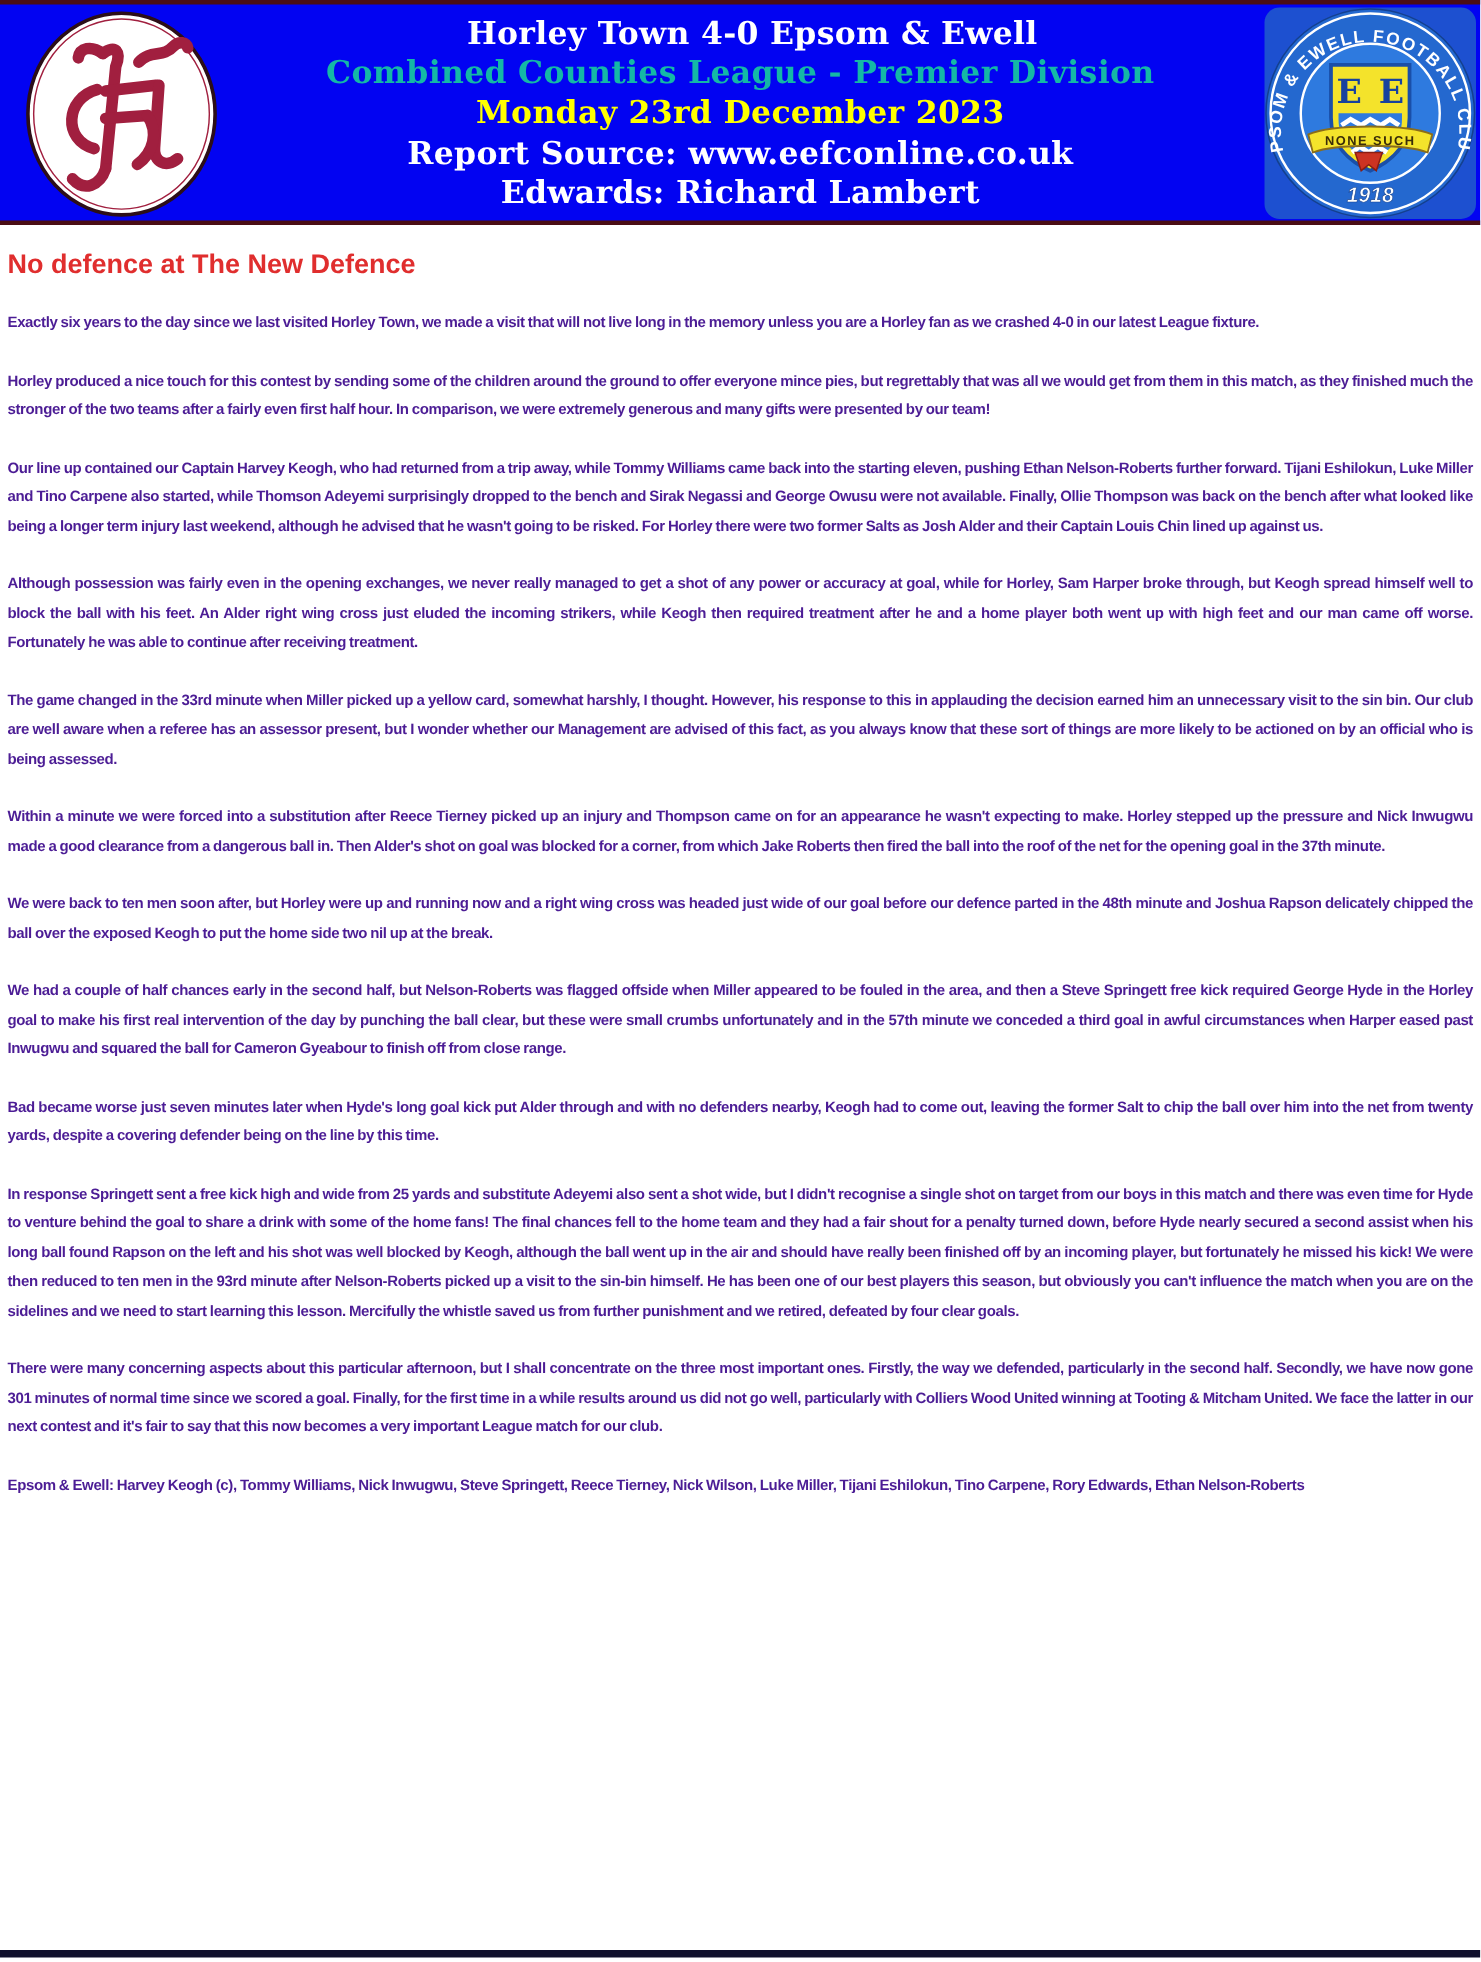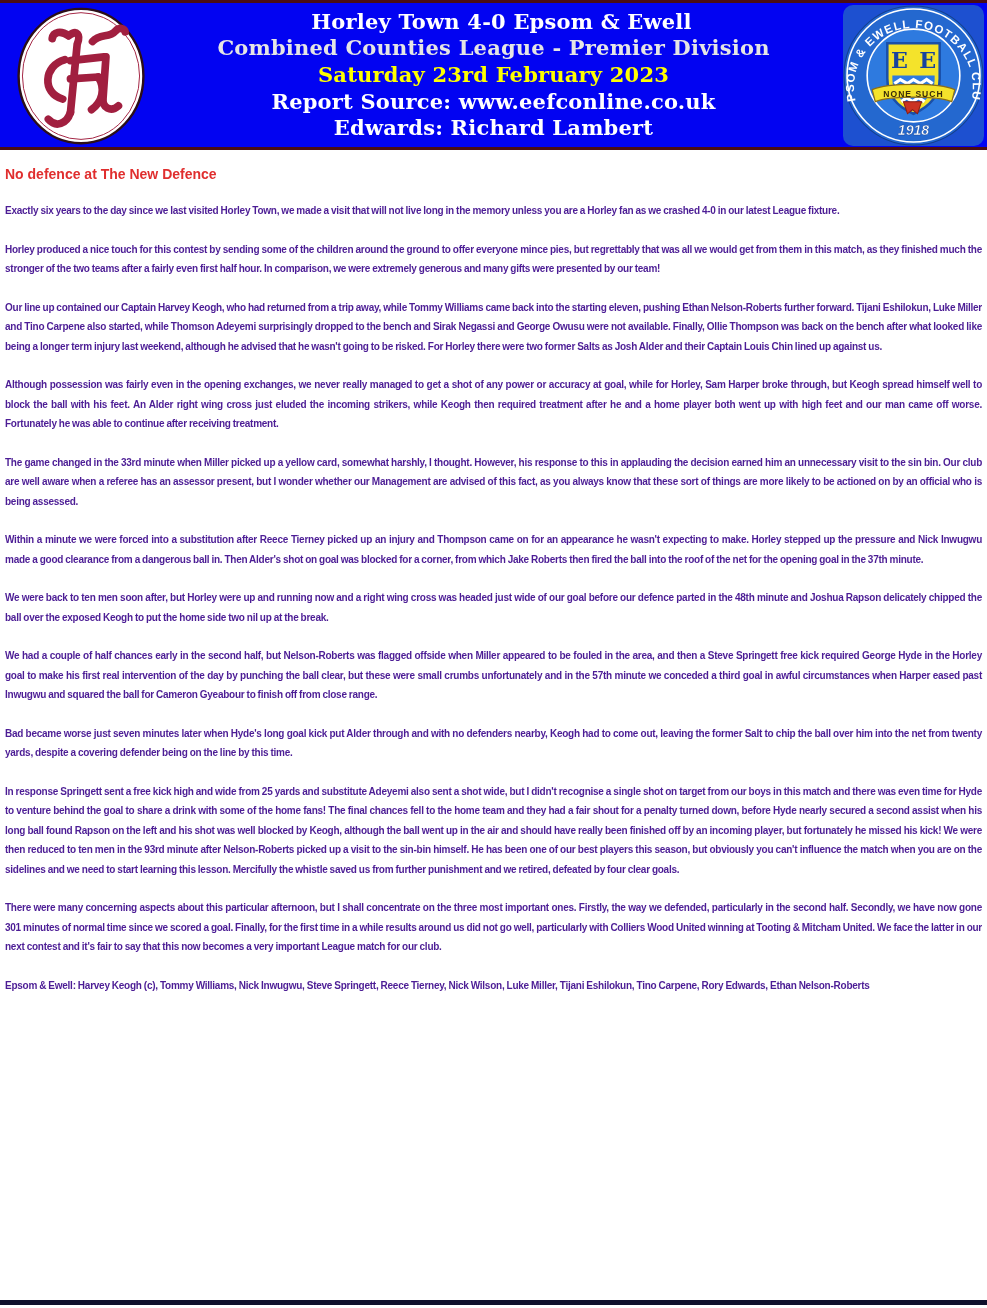--- a/index.html
+++ b/index.html
@@ -12,21 +12,21 @@
                flex-direction:column;justify-content:space-evenly;align-items:center;
                text-align:center;padding:4px 0;}
   .title-line{font-family:"DejaVu Serif",serif;font-weight:bold;font-size:21px;
               line-height:24px;white-space:nowrap;letter-spacing:.2px;}
   .crest-left{position:absolute;left:8px;top:2px;width:146px;height:144px;}
   .crest-right{position:absolute;right:3px;top:2px;width:141px;height:141px;
                background:#1d50d0;border-radius:10px;}
   .crest-left svg,.crest-right svg{display:block;width:100%;height:100%;}
   
   .content{position:absolute;top:152px;left:5px;right:5px;}
-  .headline{font-size:14px;font-weight:bold;margin:14px 0 0 0;}
+  .headline{font-size:18px;font-weight:bold;margin:14px 0 0 0;}
   .report-paragraphs p{margin:19px 0 0 0;font-size:10px;font-weight:bold;color:#4c1d95;
      line-height:19.5px;text-align:justify;letter-spacing:-0.25px;word-spacing:-0.4px;}
   .bottom-rule{position:absolute;left:0;right:0;bottom:3px;height:5px;background:#10102c;}
 </style>
 </head>
 <body>
 
 <div class="page">
 
   <div class="header">
@@ -45,22 +45,22 @@
           <path d="M58,57 C36,63 34,92 56,98"></path>
           <path d="M64,112 C60,124 49,128 41,119"></path>
           <path d="M93,75 C101,87 97,101 86,109"></path>
         </g>
       </svg>
     </div>
 
     <div class="title-block">
 
     <div class="title-line" style="color: rgb(255, 255, 255); margin-left: 16px;">Horley Town 4-0 Epsom &amp; Ewell</div>
-        <div class="title-line" style="color: #e5e5e5;">Combined Counties League - Premier Division</div>
-        <div class="title-line" style="color: rgb(255, 255, 0);">Saturday 23rd February 2023</div>
+        <div class="title-line" style="color: #14b8a6;">Combined Counties League - Premier Division</div>
+        <div class="title-line" style="color: rgb(255, 255, 0);">Monday 23rd December 2023</div>
         <div class="title-line" style="color: rgb(255, 255, 255);">Report Source: www.eefconline.co.uk</div>
         <div class="title-line" style="color: rgb(255, 255, 255);">Edwards: Richard Lambert</div>
       </div>
 
     <div class="crest-right">
       <svg viewBox="0 0 140 140" xmlns="http://www.w3.org/2000/svg">
         <defs>
           <path id="eeArc" d="M 13,97 A 59 59 0 1 1 127,97" fill="none"></path>
         </defs>
         <circle cx="70" cy="70" r="69" fill="#2468cf" stroke="#14408f" stroke-width="1"></circle>

